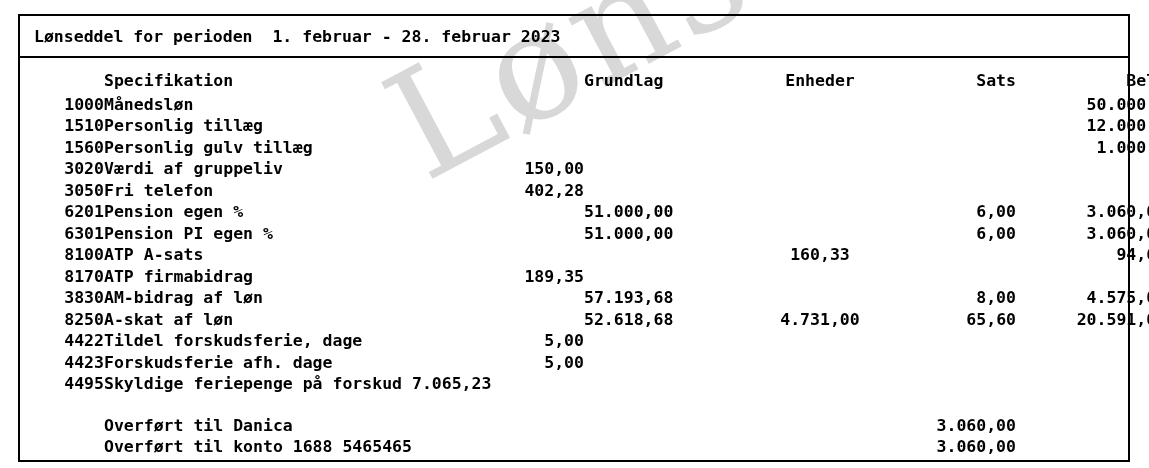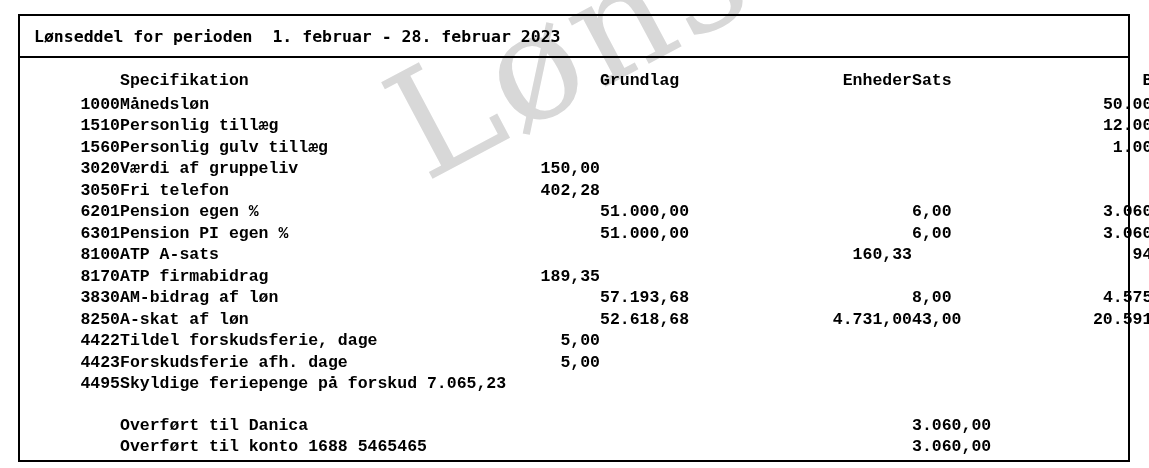--- a/index.html
+++ b/index.html
@@ -54,45 +54,44 @@
     padding-left: 14px;
   }
   .header-title {
     font-size: 16.5px;
     font-weight: bold;
     letter-spacing: 0px;
     white-space: pre;
     color: #000000;
   }
   .body-area {
-    padding: 12px 12px 0 28px;
+    padding: 12px 12px 0 12px;
     position: relative;
-    font-family: Liberation Mono, monospace;
   }
   table.lines {
     border-collapse: collapse;
     font-size: 16.5px;
     font-weight: bold;
     color: #000000;
     width: 1084px;
     table-layout: fixed;
   }
   table.lines td {
     padding: 0;
     height: 21.5px;
     line-height: 21.5px;
     white-space: pre;
     vertical-align: top;
   }
   .c-code   { width: 58px;  text-align: right; padding-left: 14px !important; }
   .c-spec   { width: 330px; text-align: left; }
   .c-col1   { width: 150px; text-align: right; }
   .c-grund  { width: 160px; }
-  .c-enh    { width: 152px; text-align: right; margin-left: 20px; }
-  .c-sats   { width: 120px; text-align: left; }
+  .c-enh    { width: 152px; text-align: center; margin-left: 20px; }
+  .c-sats   { width: 120px; text-align: right; }
   .c-belob  { width: 160px; text-align: right; padding-right: 14px !important; }
   tr.head td { padding-bottom: 2px; }
   tr.spacer td { height: 20px; }
 </style>
 </head>
 <body>
 
 <div id="watermark">
   <div class="wm-text">Lønsedd</div>
 </div>
@@ -205,21 +204,21 @@
           <td class="c-enh"></td>
           <td class="c-sats">8,00</td>
           <td class="c-belob">4.575,00-</td>
         </tr>
         <tr>
           <td class="c-code">8250</td>
           <td class="c-spec">A-skat af løn</td>
           <td class="c-col1"></td>
           <td class="c-grund">52.618,68</td>
           <td class="c-enh">4.731,00</td>
-          <td class="c-sats">43,00</td>
+          <td class="c-sats">65,60</td>
           <td class="c-belob">20.591,00-</td>
         </tr>
         <tr>
           <td class="c-code">4422</td>
           <td class="c-spec">Tildel forskudsferie, dage</td>
           <td class="c-col1">5,00</td>
           <td class="c-grund"></td>
           <td class="c-enh"></td>
           <td class="c-sats"></td>
           <td class="c-belob"></td>

